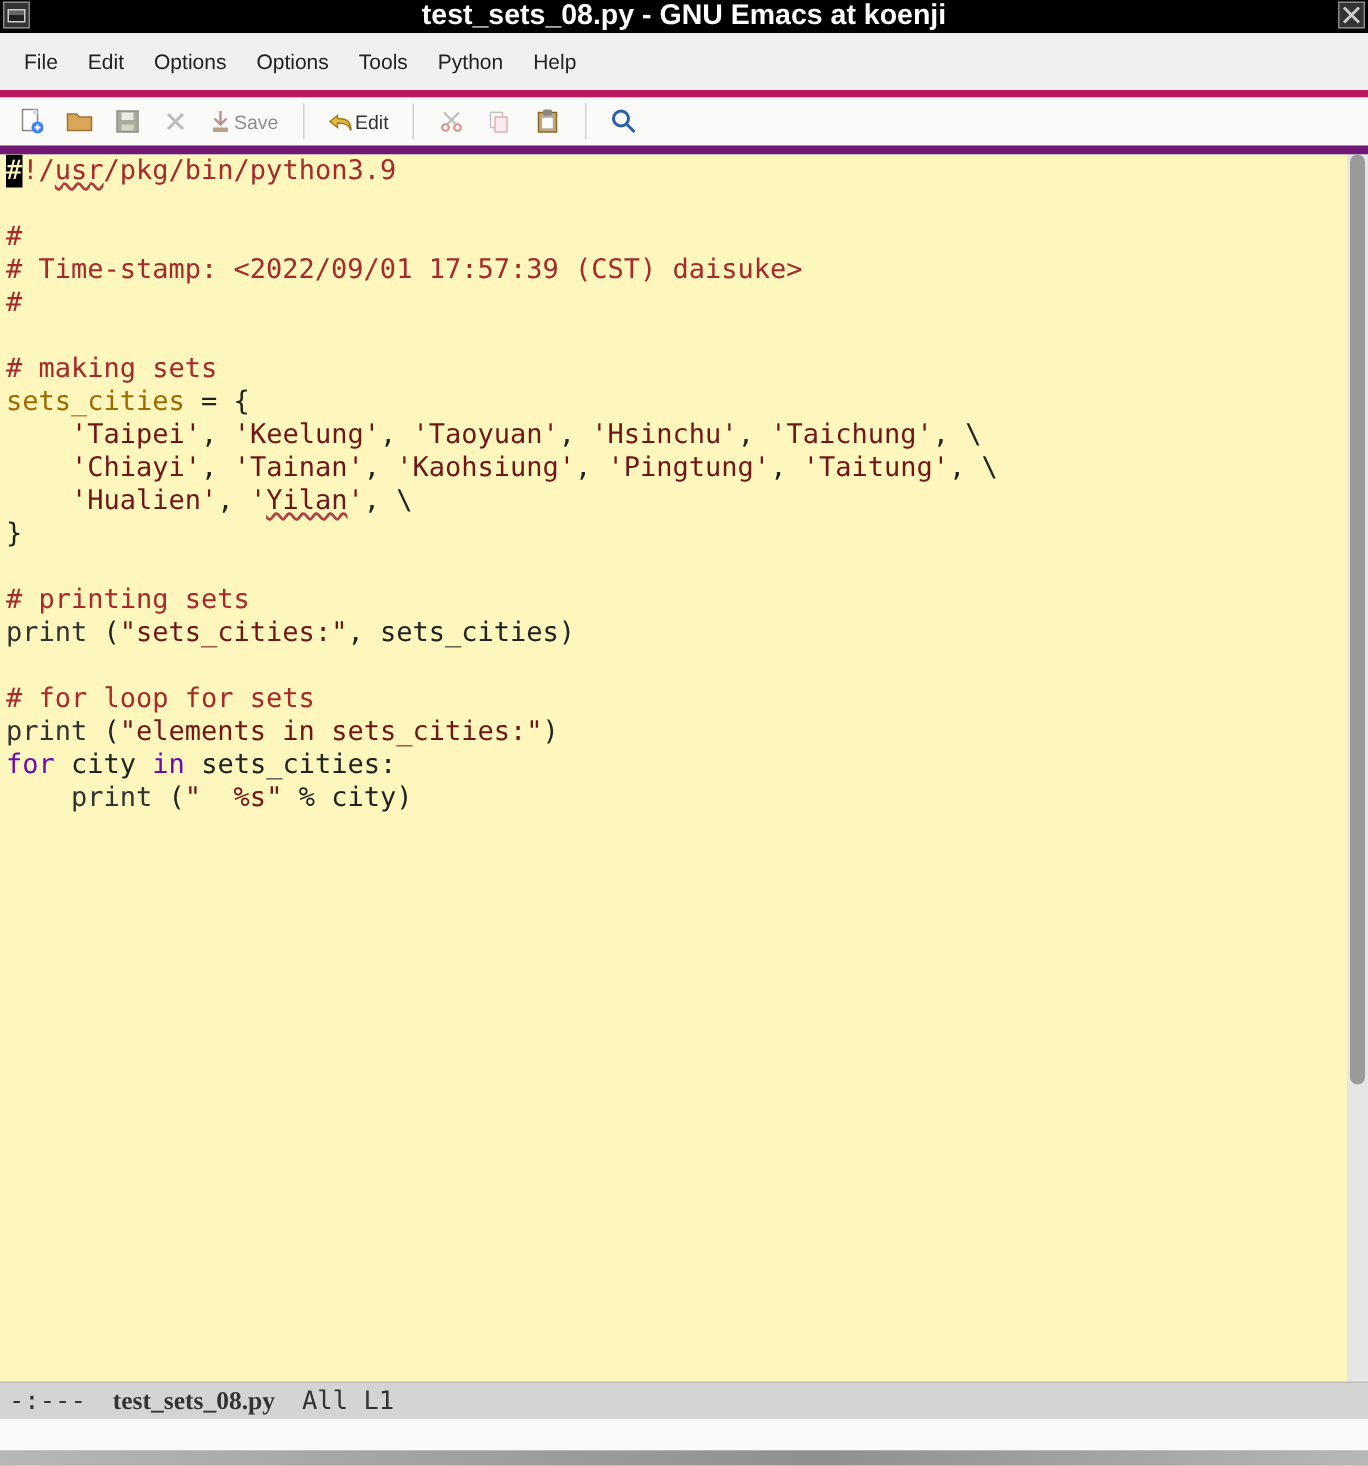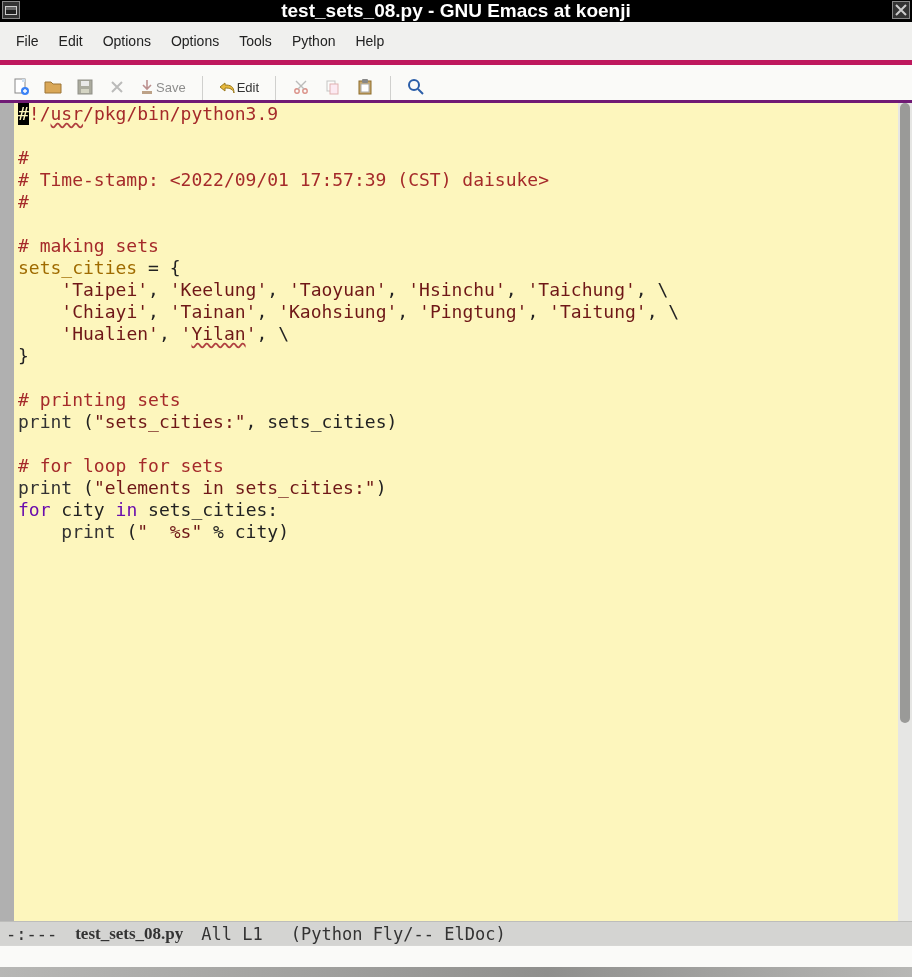--- a/index.html
+++ b/index.html
@@ -61,24 +61,24 @@
     padding: 0 6px;
     font-size: 14px;
     color: #222;
   }
   .menubar .menu-item {
     padding: 3px 10px;
     cursor: pointer;
   }
   .toolbar {
     background: #fafaf8;
-    border-bottom: 3px solid #701a75;
+    border-bottom: 6px solid #701a75;
     height: 38px;
     display: flex;
-    align-items: flex-end;
+    align-items: center;
     padding: 0 8px;
     gap: 6px;
   }
   .toolbar .tb-btn {
     height: 26px;
     min-width: 26px;
     display: flex;
     align-items: center;
     justify-content: center;
     padding: 0 4px;
@@ -92,21 +92,20 @@
     width: 1px;
     height: 24px;
     background: #d0d0ce;
     margin: 0 6px;
   }
   .tb-label { margin-left: 2px; }
   .main {
     flex: 1 1 auto;
     display: flex;
     min-height: 0;
-    padding-left: 14px;
   }
   .editor {
     flex: 1 1 auto;
     background: #fdf6bd;
     font-family: "DejaVu Sans Mono", Menlo, Consolas, monospace;
     font-size: 18px;
     line-height: 22px;
     padding: 0 2px 0 4px;
     color: #222;
     white-space: pre;
@@ -288,17 +287,16 @@
 </div>
   <div class="scrollbar">
     <div class="thumb"></div>
   </div>
 </div>
 
 <div class="modeline">
   <span class="ml-left">-:---</span>
   <span class="ml-file">test_sets_08.py</span>
   <span class="ml-pos">All L1</span>
-  <span class="ml-modes">(Python Fly/-- ElDoc)</span>
 </div>
 
 <div class="bottom-strip"></div>
 <div class="bottom-resize"></div>
 
 </body></html>

